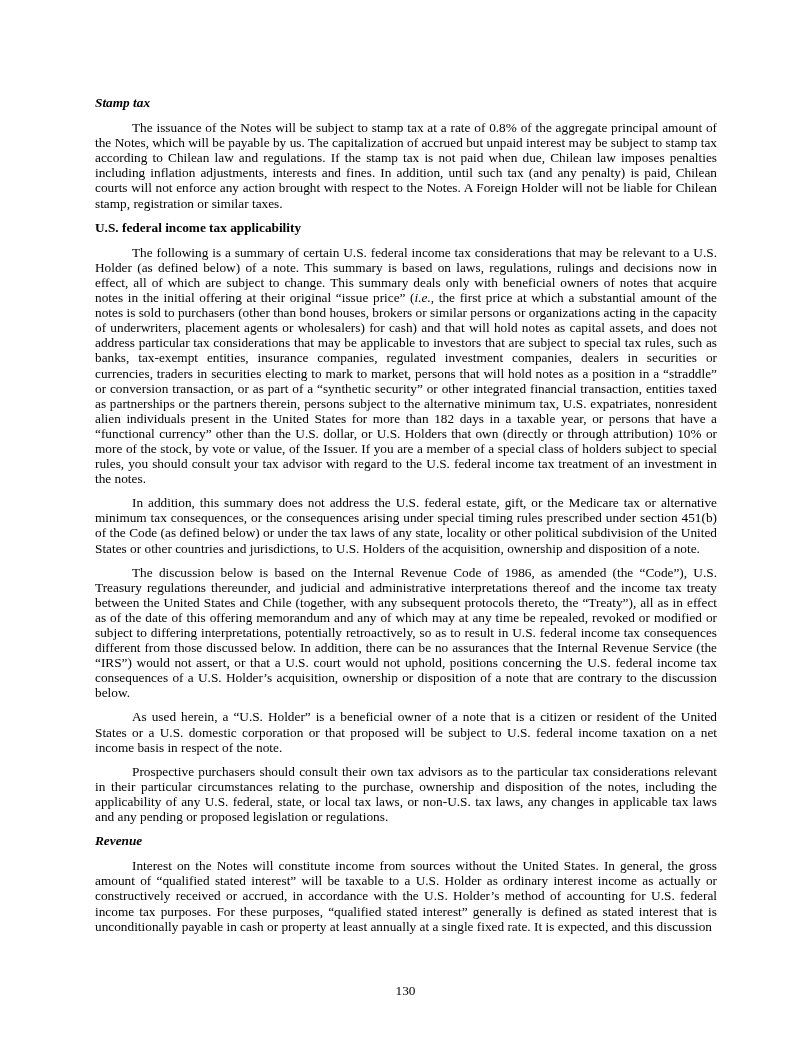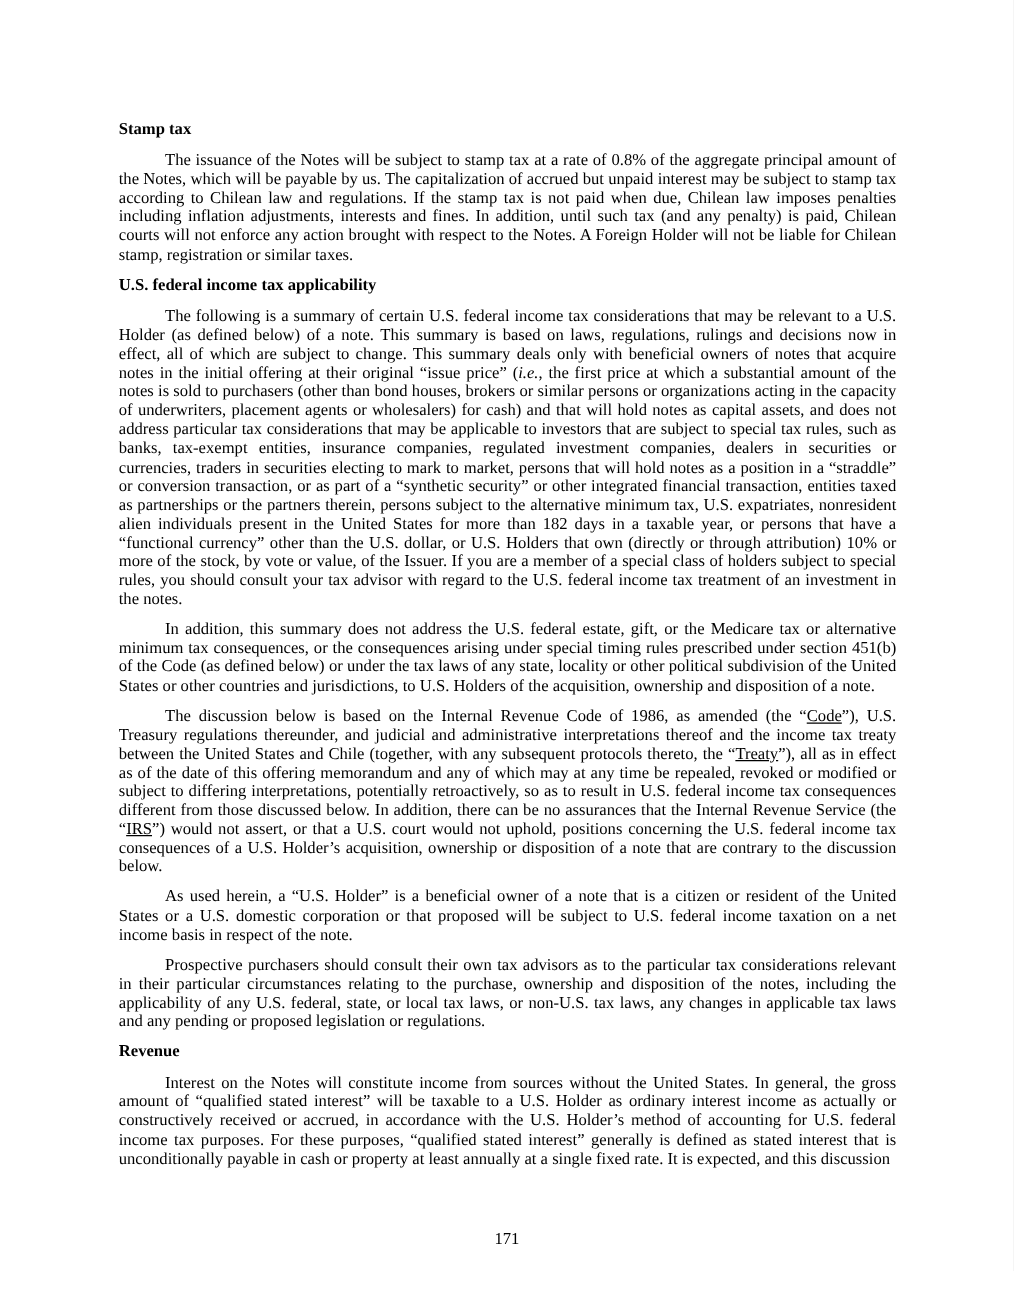--- a/index.html
+++ b/index.html
@@ -25,24 +25,24 @@
     margin: 0 0 9px 0;
     text-align: justify;
     text-indent: 37px;
   }
   .content h3.heading {
     margin: 2px 0 10px 0;
     font-size: 13.3px;
     line-height: 15.1px;
     font-weight: bold;
   }
-  .content h3.bold-italic { }
+  .content h3.bold-italic { font-style: italic; }
   .content h3.bold { font-style: normal; }
   span.italic { font-style: italic; margin-top: 45px; }
-  span.underline { text-decoration: underline; }
+  span.underline { }
   .footer {
     position: absolute;
     left: 0;
     top: 983px;
     width: 100%;
     text-align: center;
     font-size: 13.3px;
   }
 </style>
 </head>
@@ -55,15 +55,15 @@
       <h3 class="heading bold"><span>U.S. federal income tax applicability</span></h3>
       <p class="paragraph"><span>The following is a summary of certain U.S. federal income tax considerations that may be relevant to a U.S. Holder (as defined below) of a note. This summary is based on laws, regulations, rulings and decisions now in effect, all of which are subject to change. This summary deals only with beneficial owners of notes that acquire notes in the initial offering at their original “issue price” (</span><span class="italic">i.e.</span><span>, the first price at which a substantial amount of the notes is sold to purchasers (other than bond houses, brokers or similar persons or organizations acting in the capacity of underwriters, placement agents or wholesalers) for cash) and that will hold notes as capital assets, and does not address particular tax considerations that may be applicable to investors that are subject to special tax rules, such as banks, tax-exempt entities, insurance companies, regulated investment companies, dealers in securities or currencies, traders in securities electing to mark to market, persons that will hold notes as a position in a “straddle” or conversion transaction, or as part of a “synthetic security” or other integrated financial transaction, entities taxed as partnerships or the partners therein, persons subject to the alternative minimum tax, U.S. expatriates, nonresident alien individuals present in the United States for more than 182 days in a taxable year, or persons that have a “functional currency” other than the U.S. dollar, or U.S. Holders that own (directly or through attribution) 10% or more of the stock, by vote or value, of the Issuer. If you are a member of a special class of holders subject to special rules, you should consult your tax advisor with regard to the U.S. federal income tax treatment of an investment in the notes.</span></p>
       <p class="paragraph"><span>In addition, this summary does not address the U.S. federal estate, gift, or the Medicare tax or alternative minimum tax consequences, or the consequences arising under special timing rules prescribed under section 451(b) of the Code (as defined below) or under the tax laws of any state, locality or other political subdivision of the United States or other countries and jurisdictions, to U.S. Holders of the acquisition, ownership and disposition of a note.</span></p>
       <p class="paragraph"><span>The discussion below is based on the Internal Revenue Code of 1986, as amended (the “</span><span class="underline">Code</span><span>”), U.S. Treasury regulations thereunder, and judicial and administrative interpretations thereof and the income tax treaty between the United States and Chile (together, with any subsequent protocols thereto, the “</span><span class="underline">Treaty</span><span>”), all as in effect as of the date of this offering memorandum and any of which may at any time be repealed, revoked or modified or subject to differing interpretations, potentially retroactively, so as to result in U.S. federal income tax consequences different from those discussed below. In addition, there can be no assurances that the Internal Revenue Service (the “</span><span class="underline">IRS</span><span>”) would not assert, or that a U.S. court would not uphold, positions concerning the U.S. federal income tax consequences of a U.S. Holder’s acquisition, ownership or disposition of a note that are contrary to the discussion below.</span></p>
       <p class="paragraph"><span>As used herein, a “U.S. Holder” is a beneficial owner of a note that is a citizen or resident of the United States or a U.S. domestic corporation or that proposed will be subject to U.S. federal income taxation on a net income basis in respect of the note.</span></p>
       <p class="paragraph"><span>Prospective purchasers should consult their own tax advisors as to the particular tax considerations relevant in their particular circumstances relating to the purchase, ownership and disposition of the notes, including the applicability of any U.S. federal, state, or local tax laws, or non-U.S. tax laws, any changes in applicable tax laws and any pending or proposed legislation or regulations.</span></p>
       <h3 class="heading bold-italic"><span>Revenue</span></h3>
       <p class="paragraph"><span>Interest on the Notes will constitute income from sources without the United States.  In general, the gross amount of “qualified stated interest” will be taxable to a U.S. Holder as ordinary interest income as actually or constructively received or accrued, in accordance with the U.S. Holder’s method of accounting for U.S. federal income tax purposes. For these purposes, “qualified stated interest” generally is defined as stated interest that is unconditionally payable in cash or property at least annually at a single fixed rate.  It is expected, and this discussion</span></p>
     </div>
   <div class="footer">
-    <span>171</span>
+    <span>130</span>
   </div>
 </div>
 
 </body></html>

